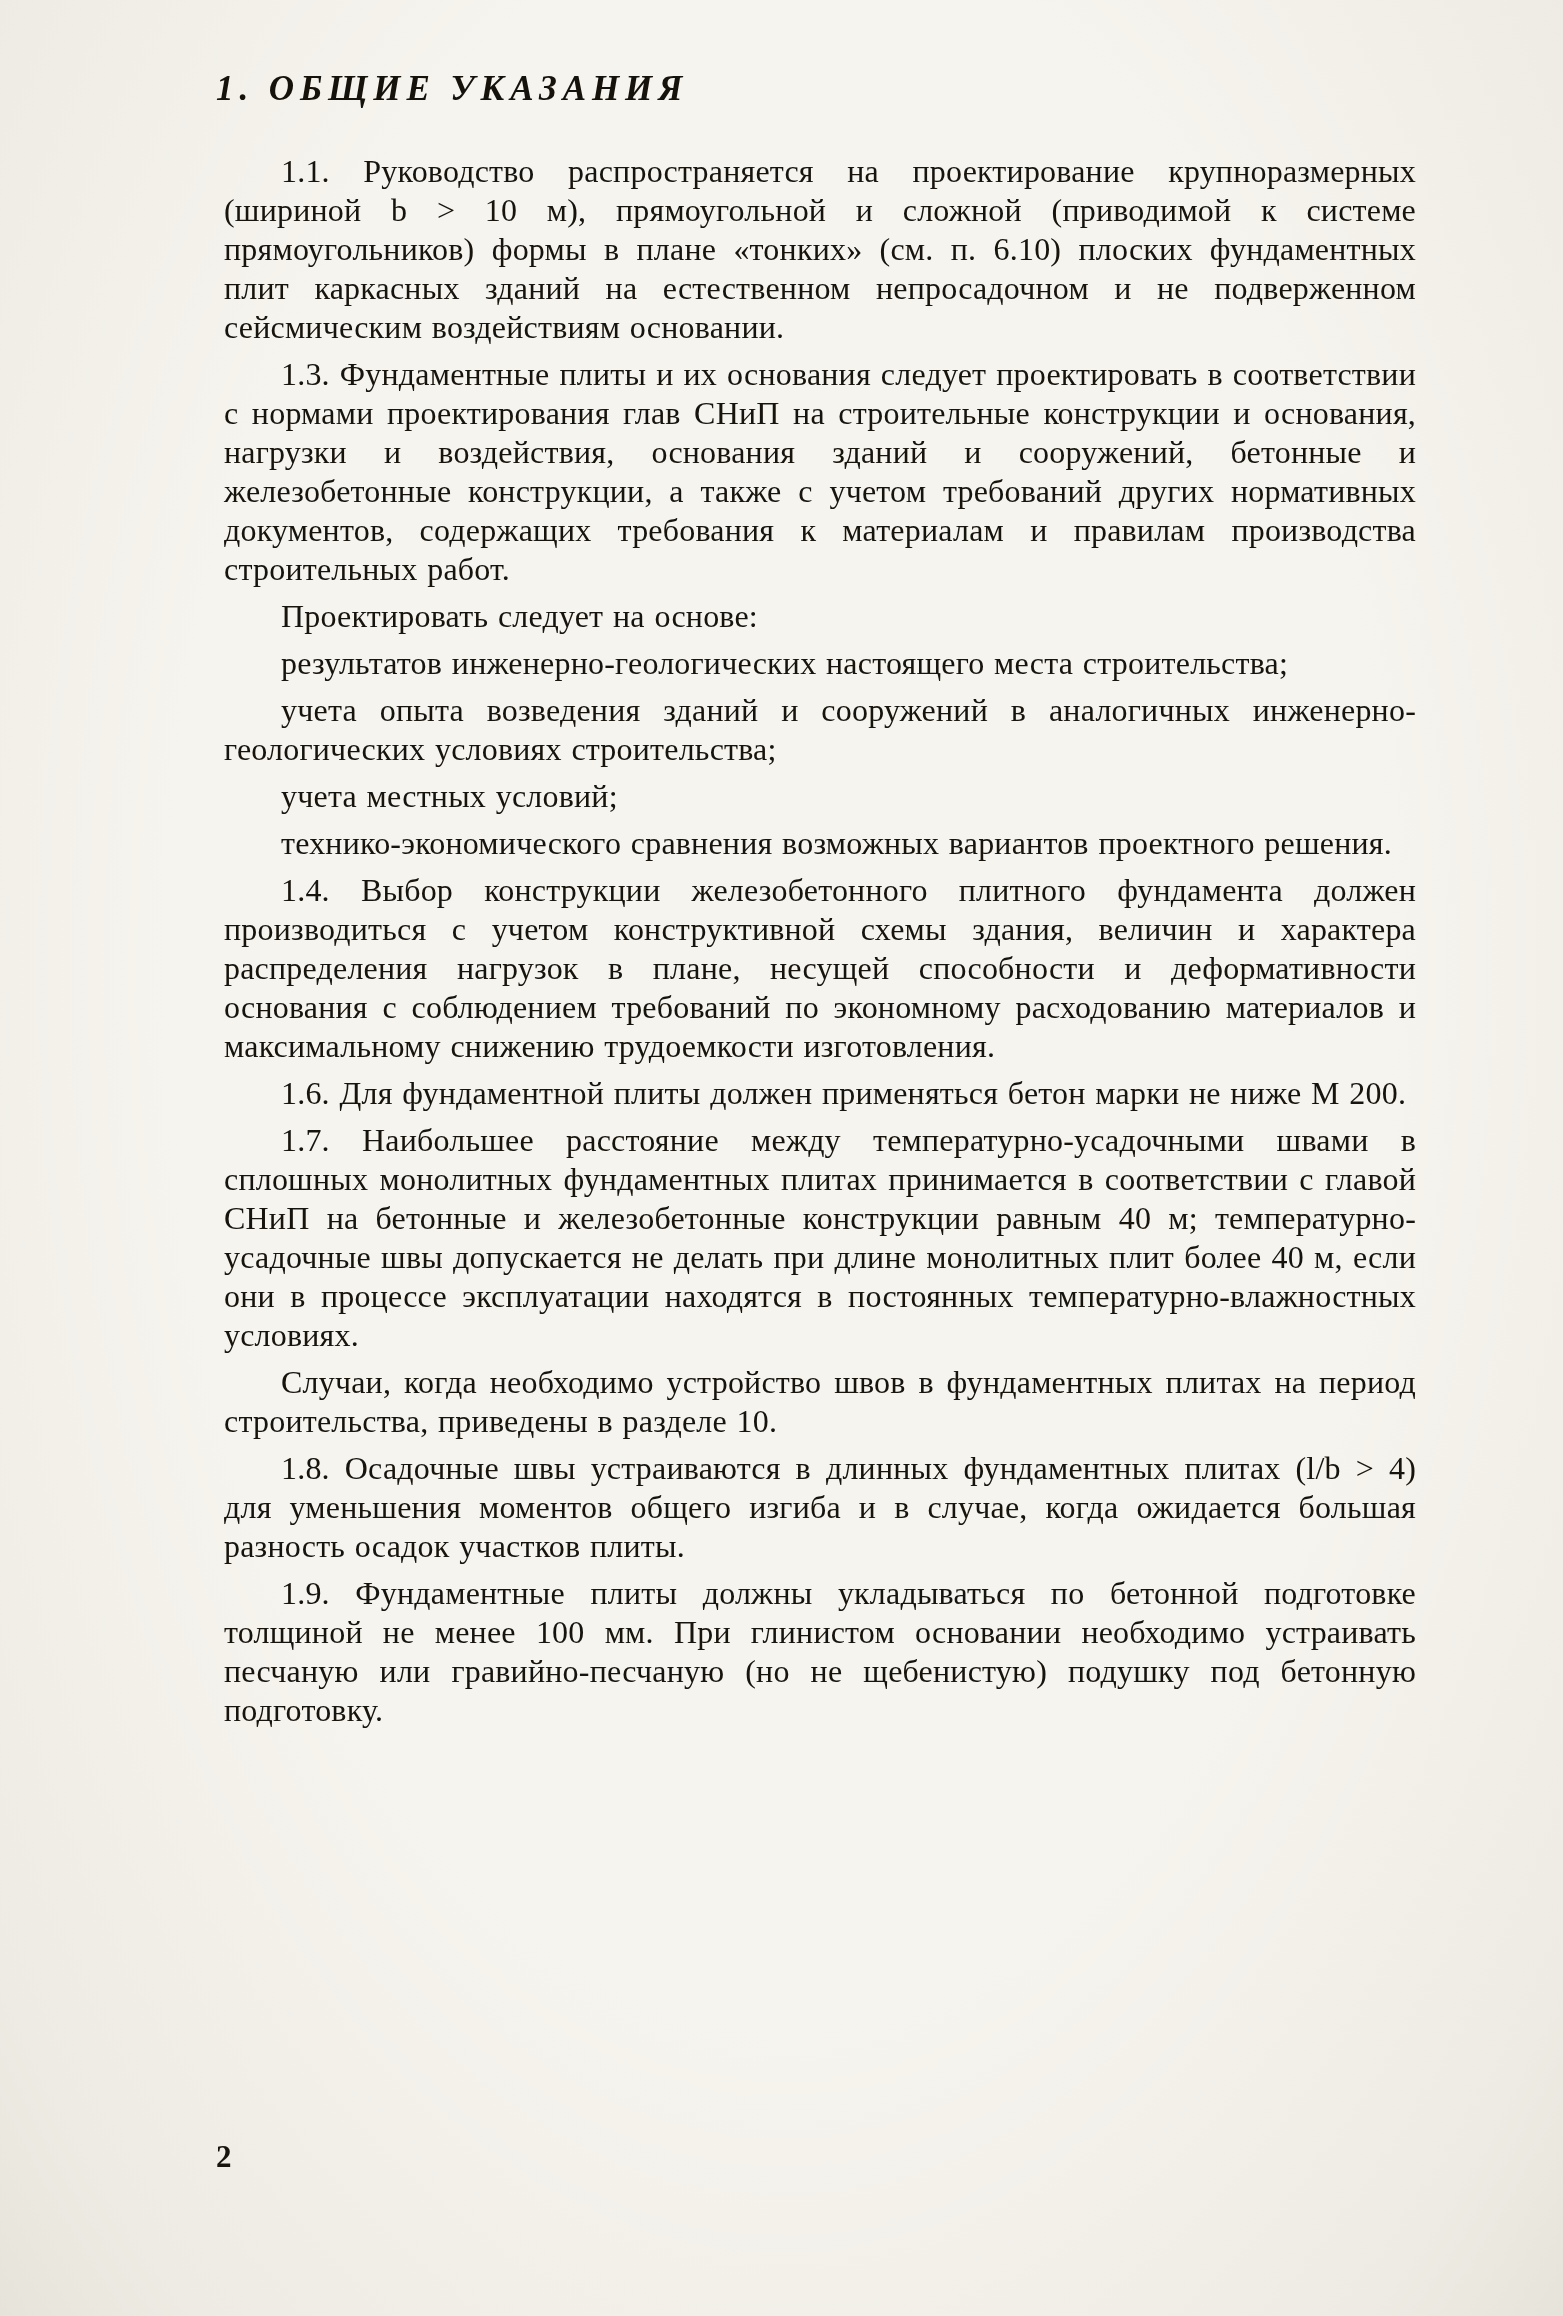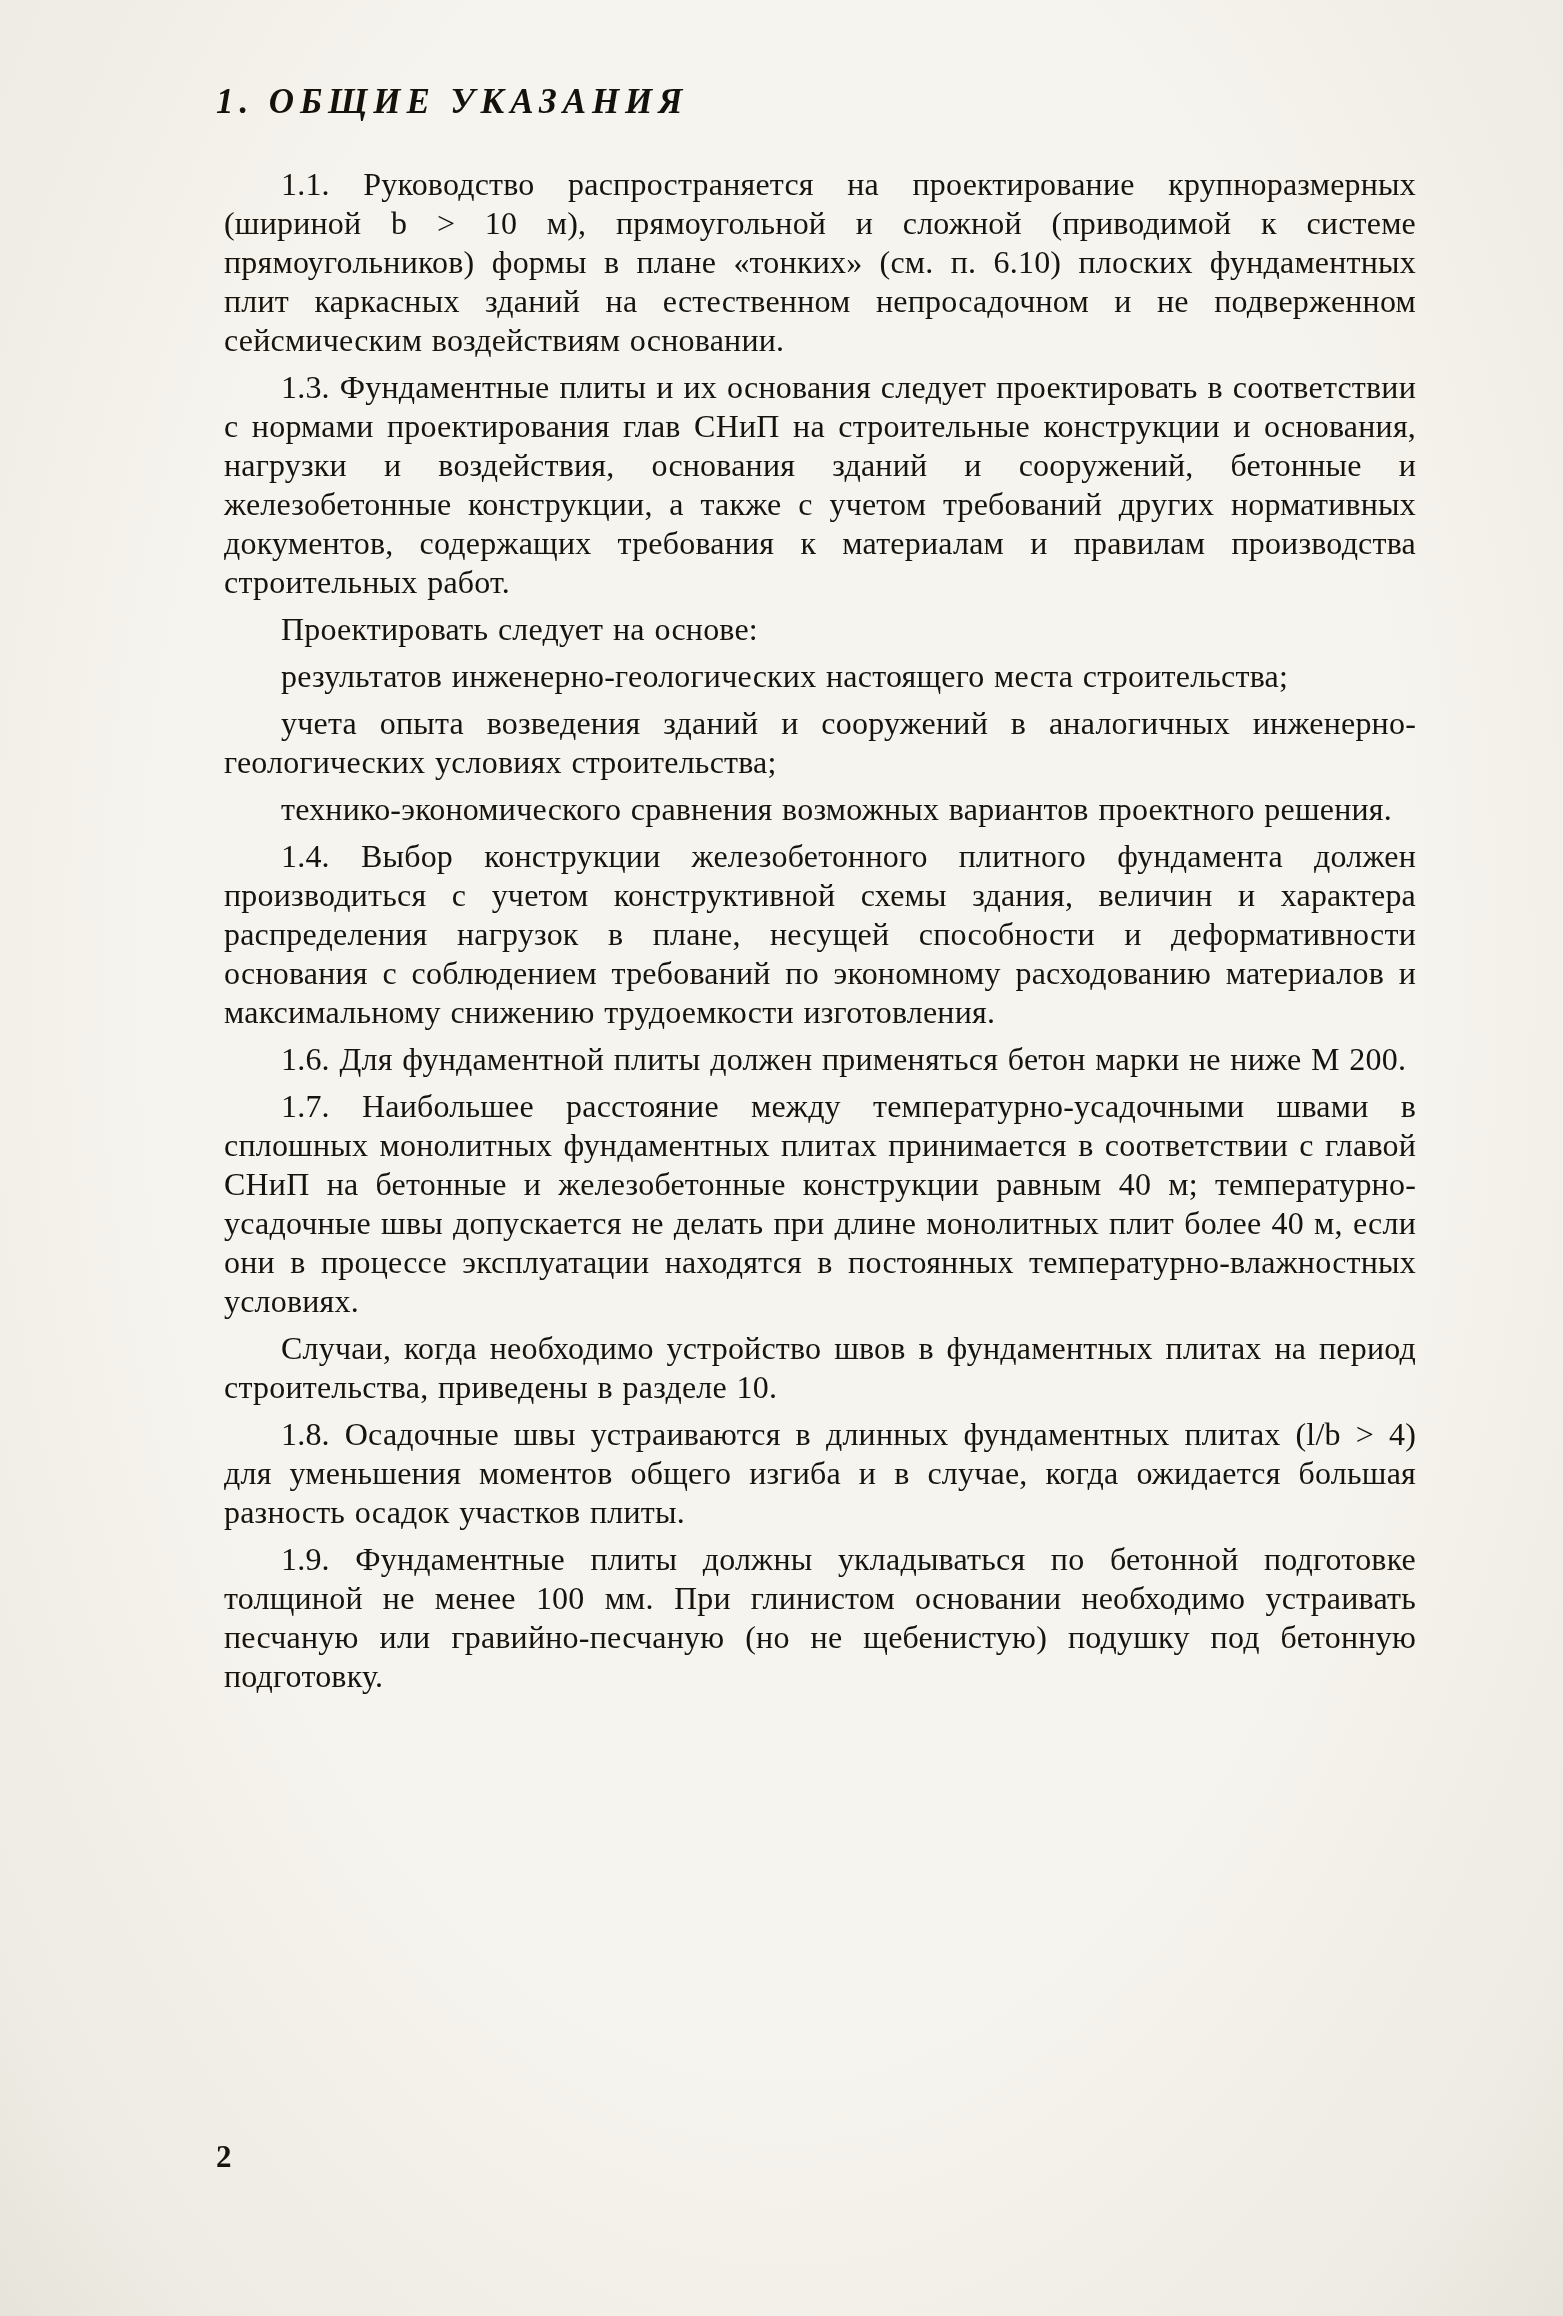--- a/index.html
+++ b/index.html
@@ -16,21 +16,21 @@
     overflow: hidden;
   }
   .page {
     position: absolute;
     inset: 0;
     background: radial-gradient(ellipse at 50% 42%, #f6f4ee 55%, #edebe3 88%, #e6e4da 100%);
   }
   .content {
     position: absolute;
     left: 216px;
-    top: 82px;
+    top: 69px;
     width: 1208px;
   }
   .doc-heading {
     font-style: italic;
     font-weight: bold;
     font-size: 35px;
     letter-spacing: 5.9px;
     margin: 0 0 43px 0;
     color: #15110b;
   }
@@ -58,20 +58,21 @@
 
 <div class="page">
   <div class="content">
     <h1 class="doc-heading">1. ОБЩИЕ УКАЗАНИЯ</h1>
     <div class="text-block" id="text-block">
         <p>1.1. Руководство распространяется на проектирование крупноразмерных (шириной b &gt; 10 м), прямоугольной и сложной (приводимой к системе прямоугольников) формы в плане «тонких» (см. п. 6.10) плоских фундаментных плит каркасных зданий на естественном непросадочном и не подверженном сейсмическим воздействиям основании.</p>
         <p>1.3. Фундаментные плиты и их основания следует проектировать в соответствии с нормами проектирования глав СНиП на строительные конструкции и основания, нагрузки и воздействия, основания зданий и сооружений, бетонные и железобетонные конструкции, а также с учетом требований других нормативных документов, содержащих требования к материалам и правилам производства строительных работ.</p>
         <p>Проектировать следует на основе:</p>
         <p>результатов инженерно-геологических настоящего места строительства;</p>
         <p>учета опыта возведения зданий и сооружений в аналогичных инженерно-геологических условиях строительства;</p>
+        <p>учета местных условий;</p>
         <p>технико-экономического сравнения возможных вариантов проектного решения.</p>
         <p>1.4. Выбор конструкции железобетонного плитного фундамента должен производиться с учетом конструктивной схемы здания, величин и характера распределения нагрузок в плане, несущей способности и деформативности основания с соблюдением требований по экономному расходованию материалов и максимальному снижению трудоемкости изготовления.</p>
         <p>1.6. Для фундаментной плиты должен применяться бетон марки не ниже М 200.</p>
         <p>1.7. Наибольшее расстояние между температурно-усадочными швами в сплошных монолитных фундаментных плитах принимается в соответствии с главой СНиП на бетонные и железобетонные конструкции равным 40 м; температурно-усадочные швы допускается не делать при длине монолитных плит более 40 м, если они в процессе эксплуатации находятся в постоянных температурно-влажностных условиях.</p>
         <p>Случаи, когда необходимо устройство швов в фундаментных плитах на период строительства, приведены в разделе 10.</p>
         <p>1.8. Осадочные швы устраиваются в длинных фундаментных плитах (l/b &gt; 4) для уменьшения моментов общего изгиба и в случае, когда ожидается большая разность осадок участков плиты.</p>
         <p>1.9. Фундаментные плиты должны укладываться по бетонной подготовке толщиной не менее 100 мм. При глинистом основании необходимо устраивать песчаную или гравийно-песчаную (но не щебенистую) подушку под бетонную подготовку.</p>
       </div>
   </div>
   <div class="page-number">2</div>

